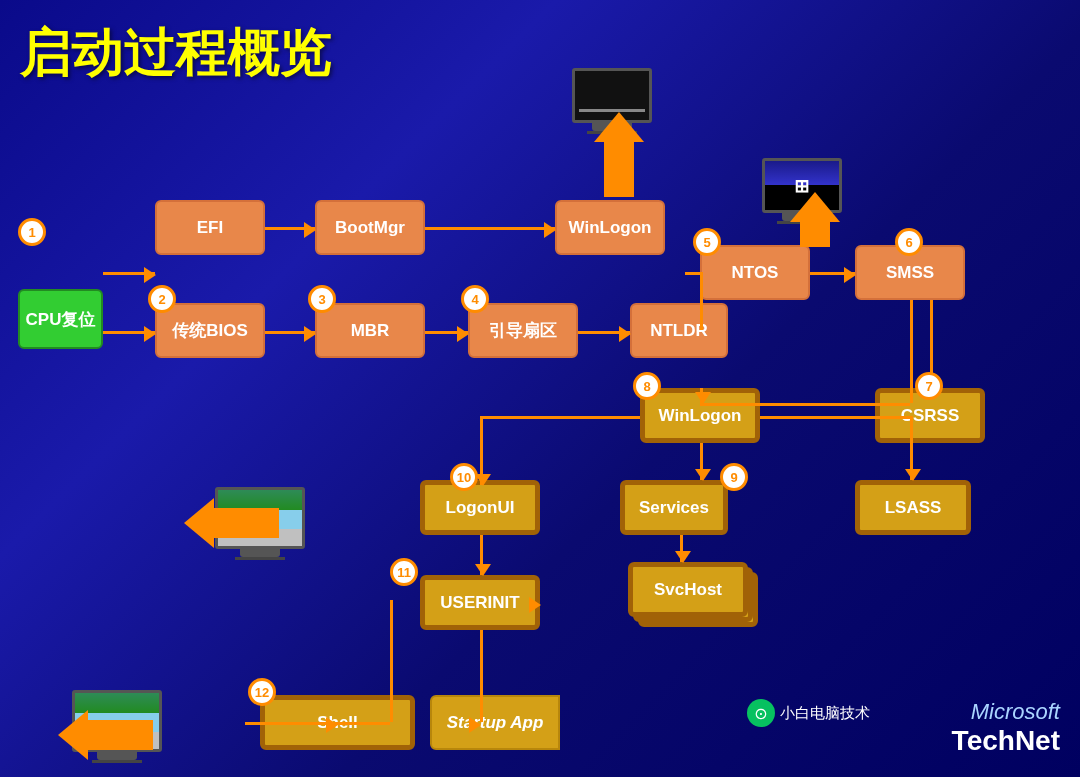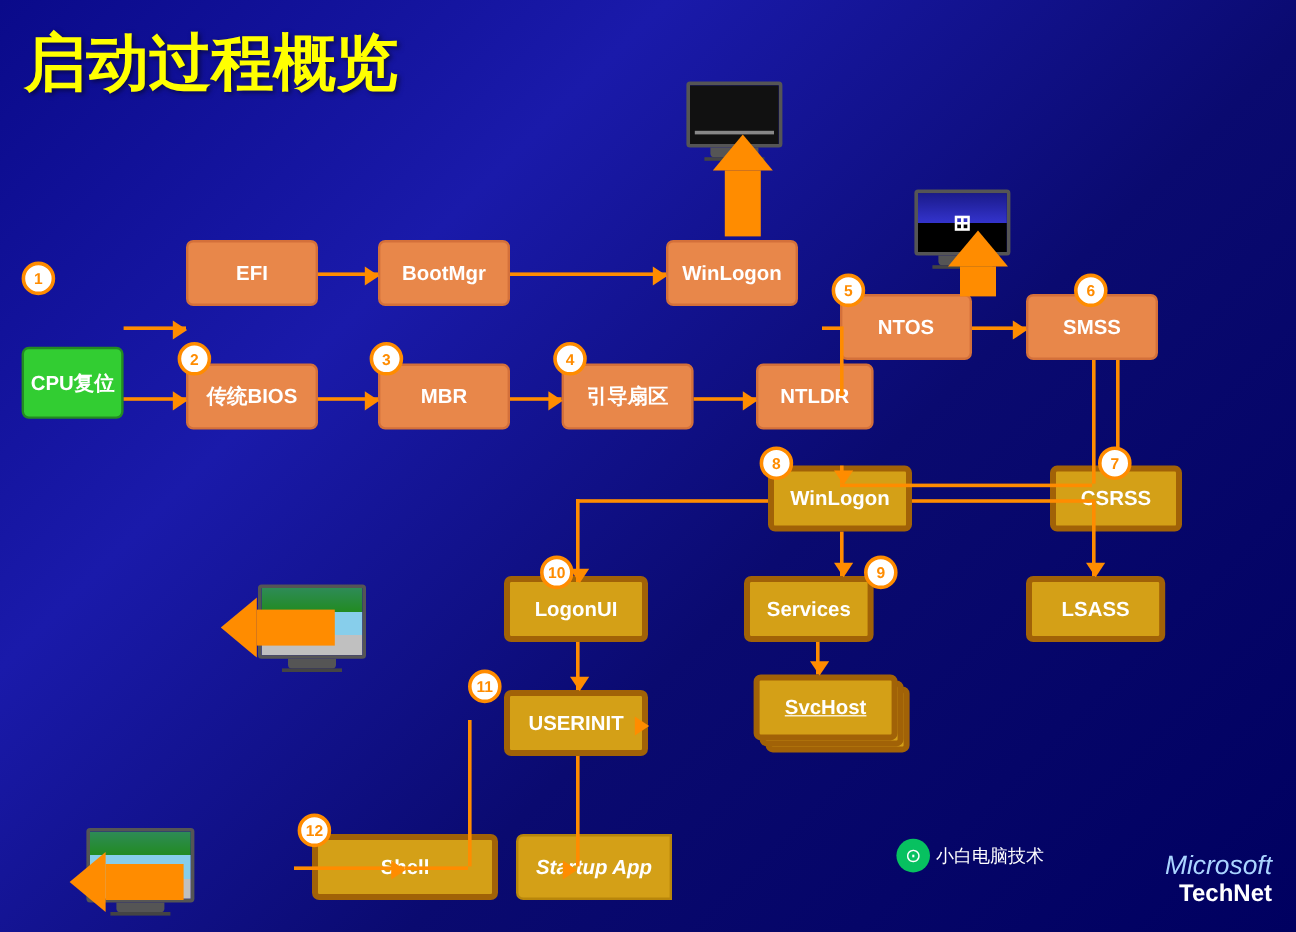--- a/index.html
+++ b/index.html
@@ -200,21 +200,21 @@
       color: rgba(255,255,255,0.8);
       font-size: 18px;
       text-align: right;
     }
     .technet-logo .ms {
       font-size: 22px;
       font-style: italic;
       color: #aad4ff;
     }
     .technet-logo .tn {
-      font-size: 20px;
+      font-size: 28px;
       font-weight: bold;
       color: white;
     }
 
     
     .wechat-badge {
       position: absolute;
       bottom: 55px;
       right: 185px;
       color: white;
@@ -360,21 +360,21 @@
 </div>
 
 <div class="step-num" style="left:390px; top:558px;">
   <span>11</span>
 </div>
 
 <div class="box-yellow" style="left:638px; top:572px; width:120px; height:55px;">
 </div>
 <div class="box-yellow" style="left:633px; top:567px; width:120px; height:55px;">
 </div>
-<div class="box-yellow" style="left:628px; top:562px; width:120px; height:55px;text-decoration:underline;">
+<div class="box-yellow" style="left:628px; top:562px; width:120px; height:55px;">
   <span>SvcHost</span>
 </div>
 
 <div class="box-yellow" style="left:260px; top:695px; width:155px; height:55px;">
   <span>Shell</span>
 </div>
 
 <div class="step-num" style="left:248px; top:678px;">
   <span>12</span>
 </div>

